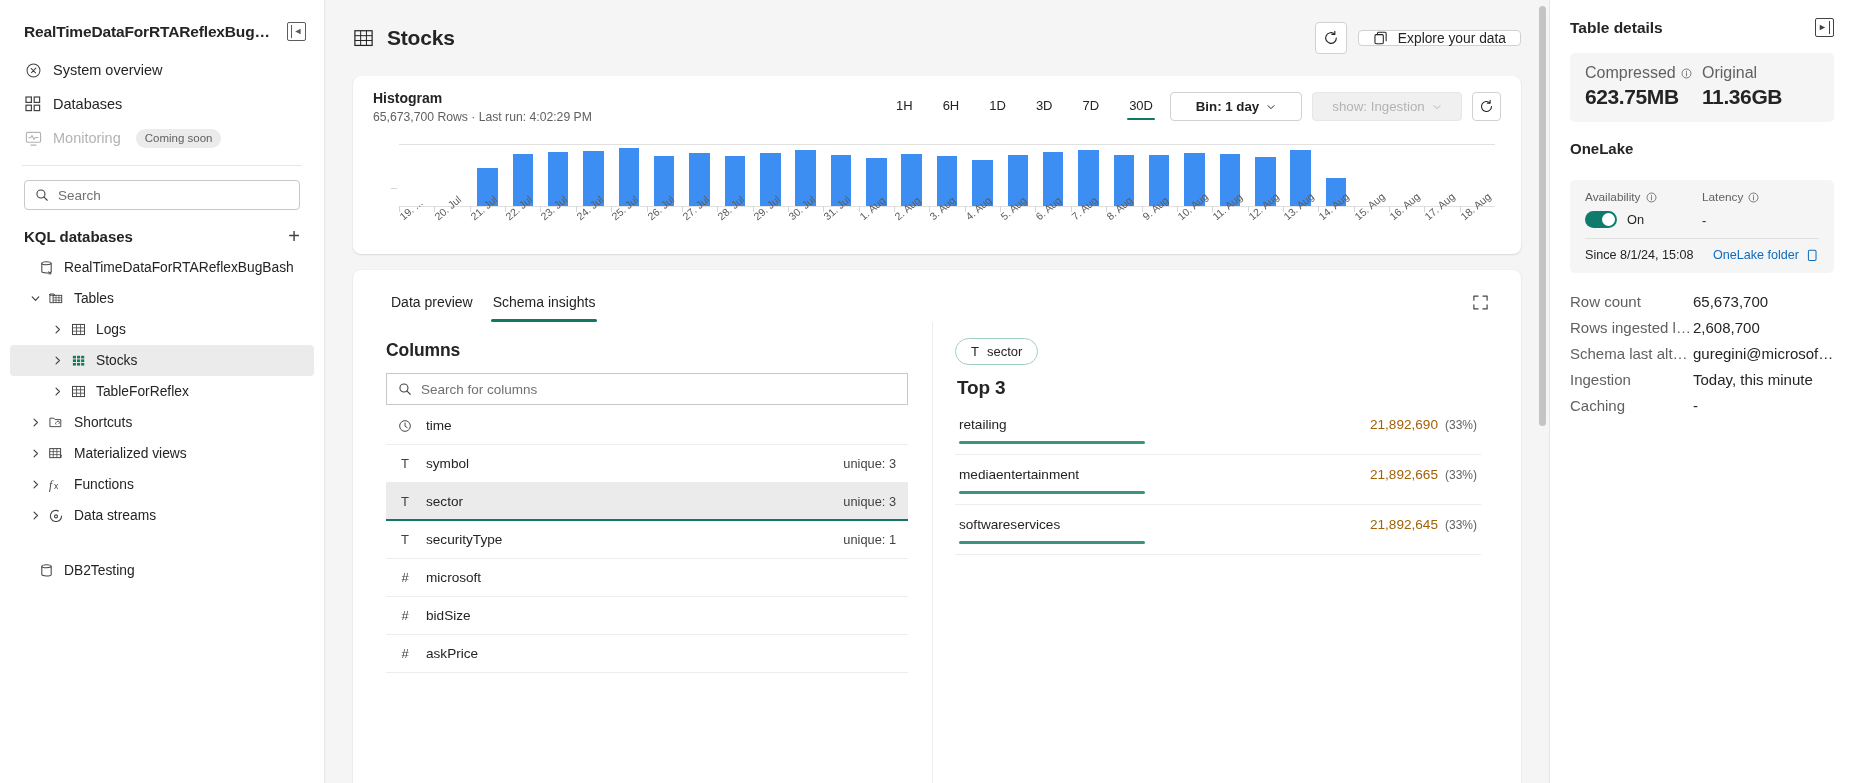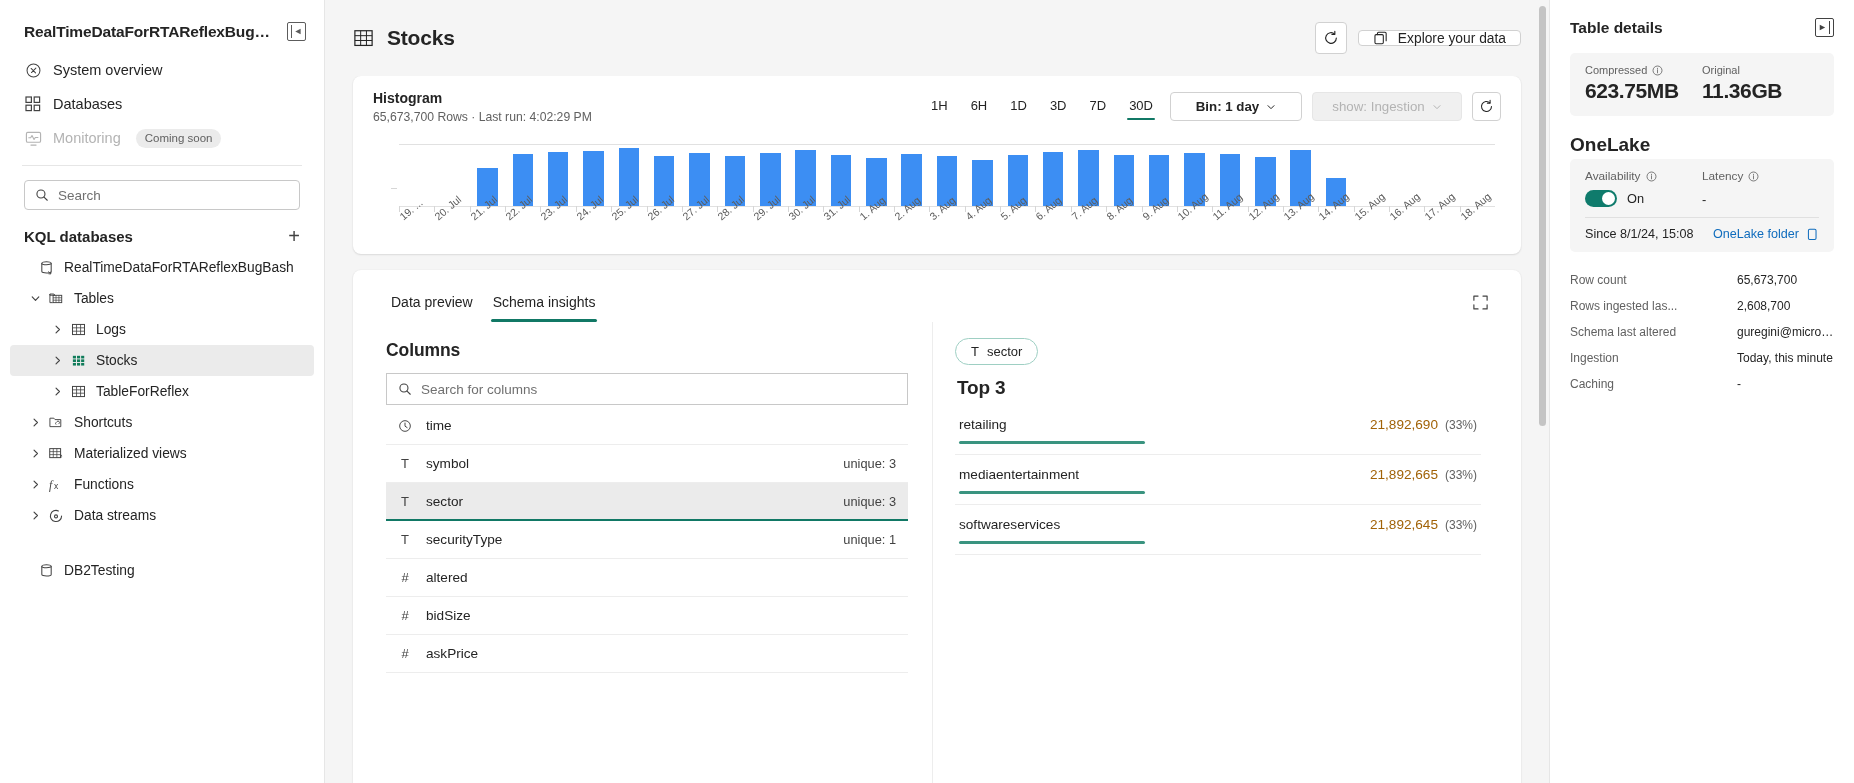--- a/index.html
+++ b/index.html
@@ -120,21 +120,21 @@
   .card {
     background: #fff; border-radius: 8px;
     box-shadow: 0 1px 2px rgba(0,0,0,.10), 0 0 2px rgba(0,0,0,.06);
   }
   
   .hist-card { padding: 14px 20px 14px 20px; height: 178px; }
   .hist-top { display: flex; align-items: flex-start; }
   .hist-title { font-size: 14px; font-weight: 600; color: #242424; }
   .hist-sub { font-size: 12.2px; color: #616161; margin-top: 4px; }
   .hist-ctrls { margin-left: auto; display: flex; align-items: center; gap: 10px; padding-top: 2px; }
-  .ranges { display: flex; align-items: center; gap: 9px; }
+  .ranges { display: flex; align-items: center; gap: 16px; }
   .range {
     font-size: 13px; color: #242424; padding: 5px 7px 7px 7px; cursor: pointer;
     position: relative;
   }
   .range.active { font-weight: 400; }
   .range.active::after {
     content: ""; position: absolute; left: 5px; right: 5px; bottom: 0;
     height: 2px; background: #117865; border-radius: 2px;
   }
   .sel-btn {
@@ -245,44 +245,44 @@
     width: 19px; height: 19px; border: 1.3px solid #424242; border-radius: 2px;
     display: flex; align-items: center; justify-content: center; cursor: pointer; position: relative;
   }
   .collapse-btn::after {
     content: ""; position: absolute; right: 3px; top: 2px; bottom: 2px; width: 1.3px; background: #424242;
   }
   .collapse-btn .arr { font-size: 9px; color: #424242; line-height: 1; margin-right: 4px; }
 
   .stat-box { background: #f5f5f5; border-radius: 5px; padding: 11px 15px 13px 15px; display: flex; }
   .stat-col { flex: 1 1 50%; }
-  .stat-label { font-size: 11px; color: #616161; display: flex; align-items: center; gap: 5px; }
+  .stat-label { font-size: 16px; color: #616161; display: flex; align-items: center; gap: 5px; }
   .stat-val { font-size: 21px; font-weight: 600; color: #242424; margin-top: 3px; letter-spacing: -.4px; }
 
-  .sec-title { font-size: 19px; font-weight: 600; color: #242424; margin: 18px 0 3px 0; }
+  .sec-title { font-size: 15px; font-weight: 600; color: #242424; margin: 18px 0 23px 0; }
   .onelake-box { background: #f5f5f5; border-radius: 5px; padding: 10px 15px 11px 15px; }
   .ol-row1 { display: flex; }
   .ol-col { flex: 1 1 50%; }
   .ol-label { font-size: 11.8px; color: #616161; display: flex; align-items: center; gap: 5px; }
   .toggle-row { display: flex; align-items: center; gap: 10px; margin-top: 7px; }
   .toggle {
     width: 32px; height: 17px; border-radius: 10px; background: #0f7b6c; position: relative; cursor: pointer;
   }
   .toggle::after {
     content: ""; position: absolute; right: 2px; top: 2px; width: 13px; height: 13px;
     border-radius: 50%; background: #fff;
   }
   .toggle-text { font-size: 12.8px; color: #242424; }
   .ol-dash { font-size: 12.8px; color: #242424; margin-top: 9px; }
   .ol-div { height: 1px; background: #e0e0e0; margin: 10px 0 9px 0; }
   .ol-row2 { display: flex; align-items: center; font-size: 12.6px; color: #242424; }
   .ol-link { margin-left: auto; display: flex; align-items: center; gap: 7px; color: #0f6cbd; cursor: pointer; }
 
   .kv-list { margin-top: 18px; }
-  .kv { display: flex; align-items: center; height: 20px; margin-bottom: 6px; font-size: 12px; gap: 44px; }
+  .kv { display: flex; align-items: center; height: 20px; margin-bottom: 6px; font-size: 15px; }
   .kv-k { flex: 0 0 123px; color: #616161; white-space: nowrap; overflow: hidden; text-overflow: ellipsis; }
   .kv-v { color: #242424; white-space: nowrap; overflow: hidden; text-overflow: ellipsis; }
 
   svg { display: block; }
 </style>
 </head>
 <body>
 
 <div class="app">
 
@@ -849,21 +849,21 @@
             </div>
 
             <div class="col-row">
               <span class="ctype">T</span>
               <span>securityType</span>
               <span class="uniq">unique: 1</span>
             </div>
 
             <div class="col-row">
               <span class="ctype">#</span>
-              <span>altered</span>
+              <span>microsoft</span>
               <span class="uniq"></span>
             </div>
 
             <div class="col-row">
               <span class="ctype">#</span>
               <span>bidSize</span>
               <span class="uniq"></span>
             </div>
 
             <div class="col-row">

